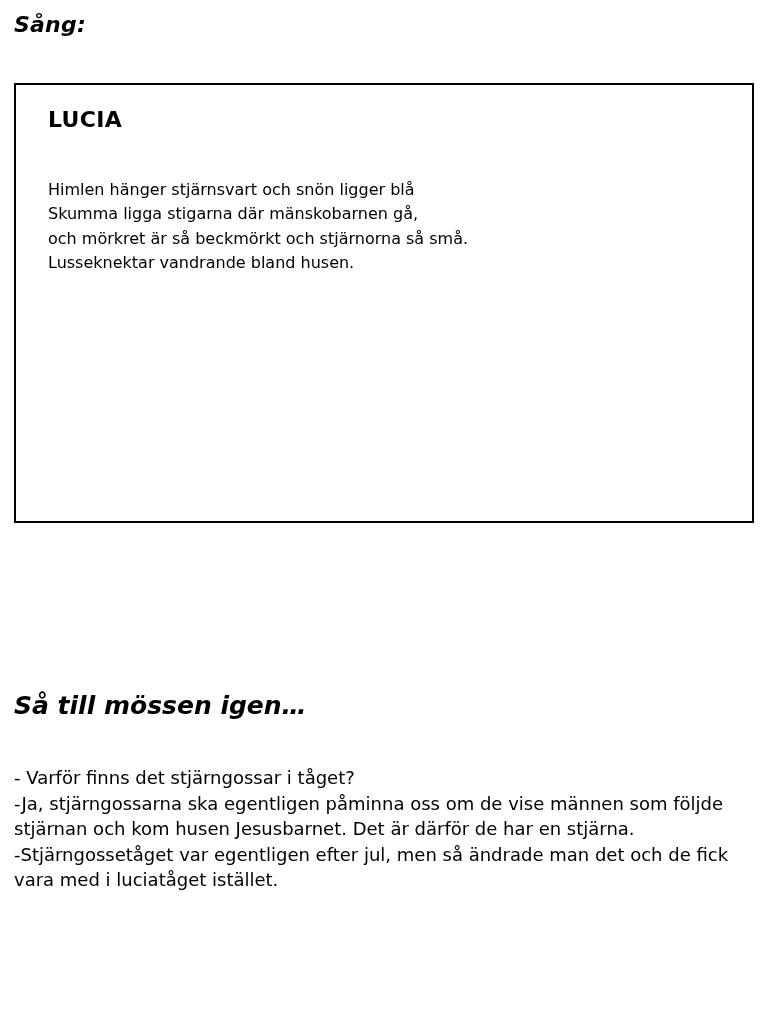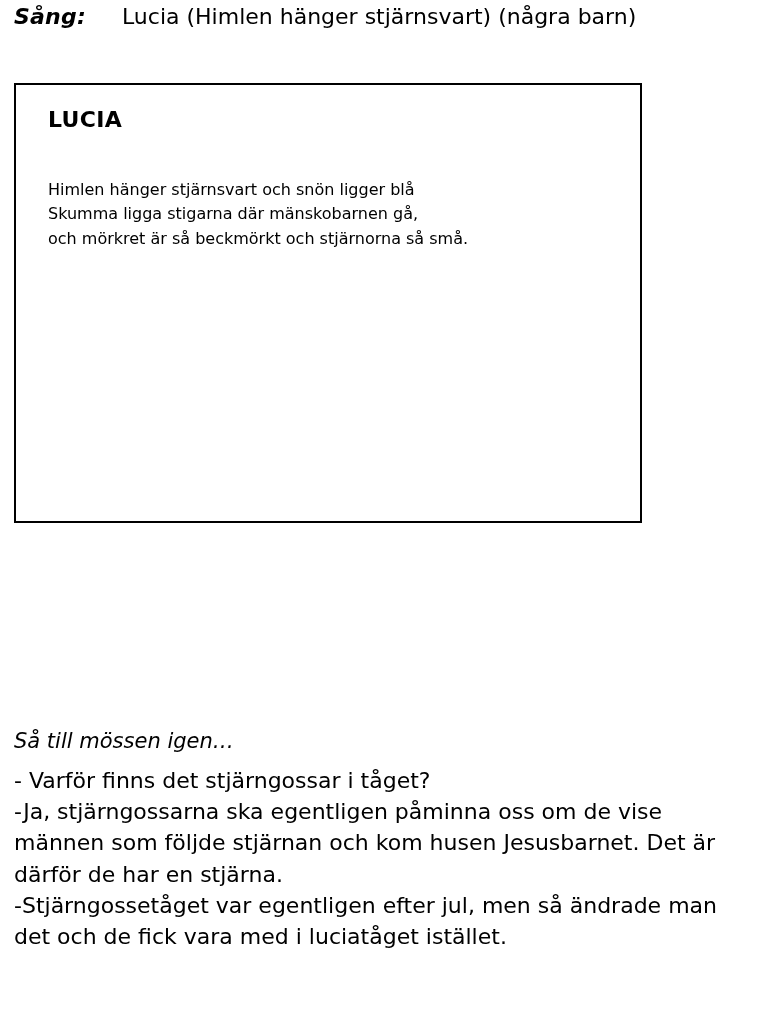--- a/index.html
+++ b/index.html
@@ -21,40 +21,40 @@
     height: 1023px;
     box-sizing: border-box;
     padding: 0;
   }
 
   
   .song-line {
     display: flex;
     align-items: baseline;
     padding-left: 14px;
-    padding-top: 4px;
+    padding-top: 12px;
   }
   .song-label {
     font-weight: bold;
     font-style: italic;
     font-size: 22px;
     letter-spacing: 0.2px;
     min-width: 108px;
   }
   .song-title {
     font-size: 22px;
     font-weight: 400;
   }
 
   
   .lyric-box {
     position: absolute;
     left: 14px;
     top: 83px;
-    width: 628px;
+    width: 740px;
     height: 440px;
     border: 2.5px solid #000000;
     box-sizing: border-box;
     padding: 20px 32px;
   }
   .lyric-heading {
     font-size: 22px;
     font-weight: bold;
     letter-spacing: 0.3px;
     margin: 0 0 0 0;
@@ -66,53 +66,53 @@
   .lyric-line {
     font-size: 16px;
     line-height: 1.52;
     white-space: pre;
   }
 
   
   .section-note {
     position: absolute;
     left: 14px;
-    top: 729px;
+    top: 691px;
     font-style: italic;
-    font-weight: normal;
-    font-size: 21px;
+    font-weight: bold;
+    font-size: 25px;
   }
   .dialogue {
     position: absolute;
     left: 14px;
     top: 765px;
     width: 742px;
   }
   .dialogue p {
     margin: 0;
-    font-size: 22px;
+    font-size: 18px;
     line-height: 1.42;
   }
 </style>
 </head>
 <body>
 
 <div class="page">
 
   <div class="song-line">
     <span class="song-label">Sång:</span>
-    <span class="song-title">Lucia (Himlen hänger stjärnsvart) (några barn)</span>
   </div>
 
   <div class="lyric-box">
     <div class="lyric-heading">LUCIA</div>
     <div class="lyric-lines">
       <div class="lyric-line">Himlen hänger stjärnsvart och snön ligger blå</div>
       <div class="lyric-line">Skumma ligga stigarna där mänskobarnen gå,</div>
       <div class="lyric-line">och mörkret är så beckmörkt och stjärnorna så små.</div>
+      <div class="lyric-line">Lusseknektar vandrande bland husen.</div>
     </div>
   </div>
 
   <div class="section-note">Så till mössen igen…</div>
 
   <div class="dialogue">
     <p>- Varför finns det stjärngossar i tåget?</p>
     <p>-Ja, stjärngossarna ska egentligen påminna oss om de vise männen som följde stjärnan och kom husen Jesusbarnet. Det är därför de har en stjärna.</p>
     <p>-Stjärngossetåget var egentligen efter jul, men så ändrade man det och de fick vara med i luciatåget istället.</p>
   </div>

